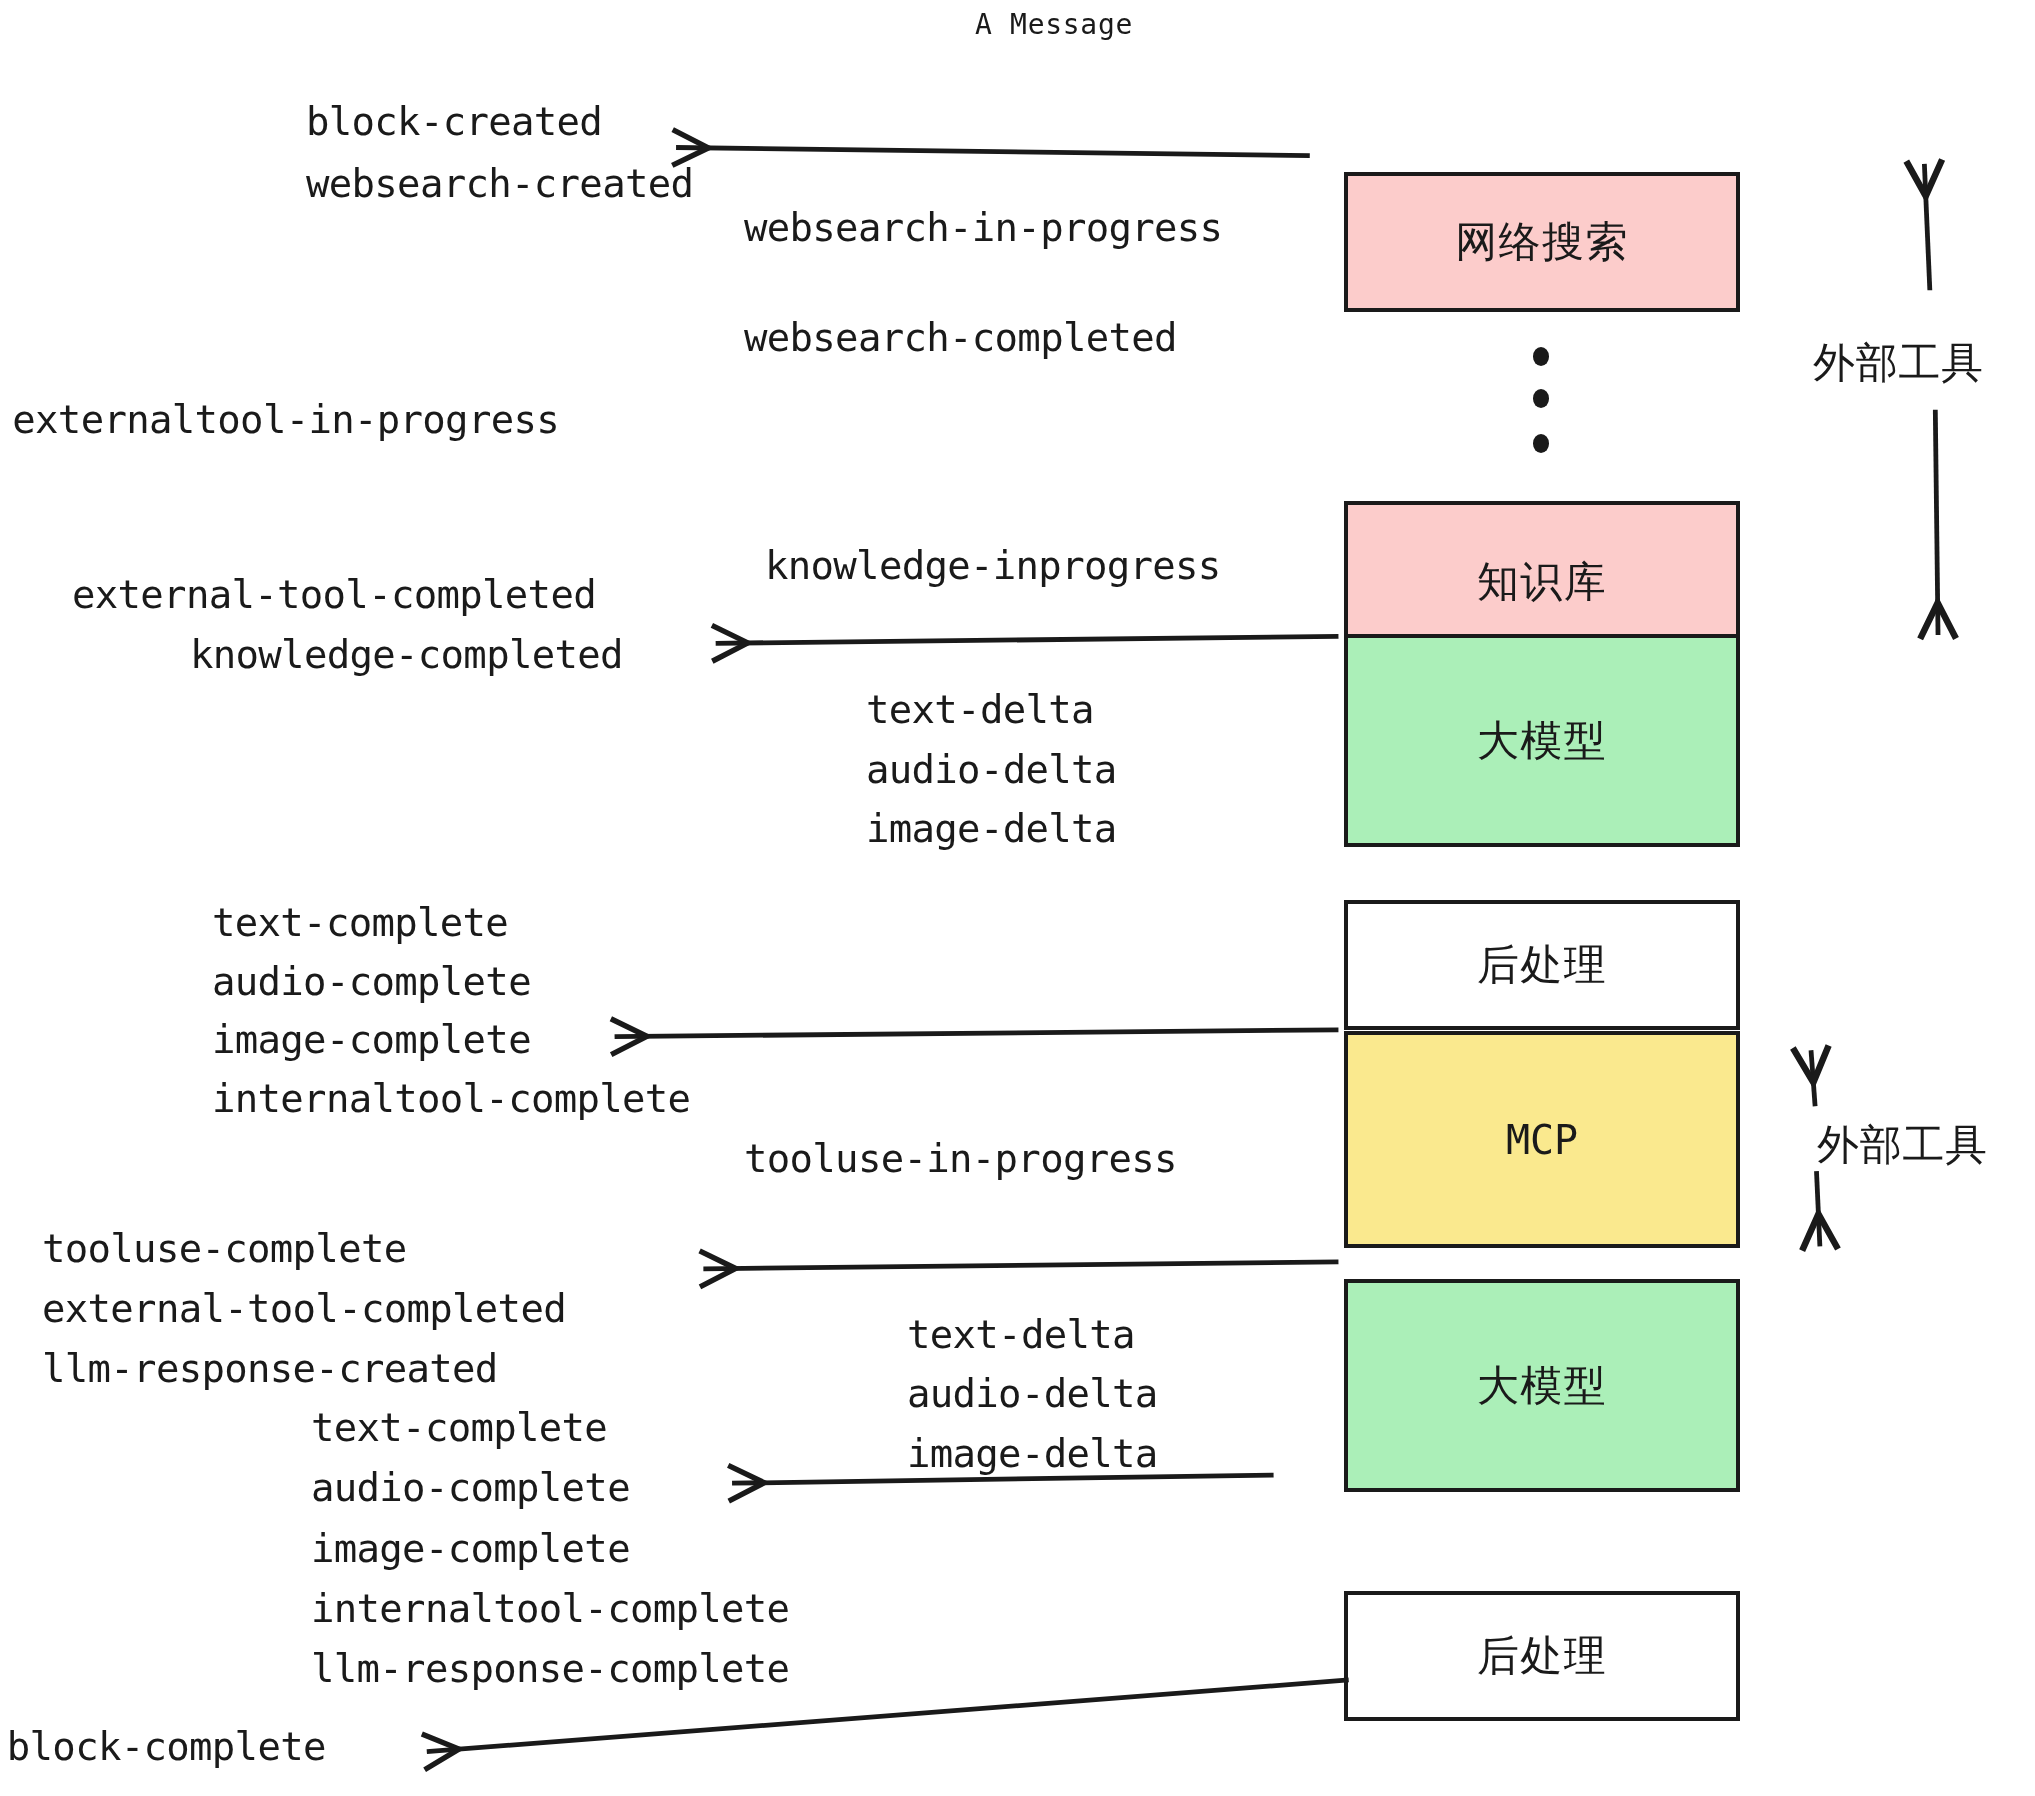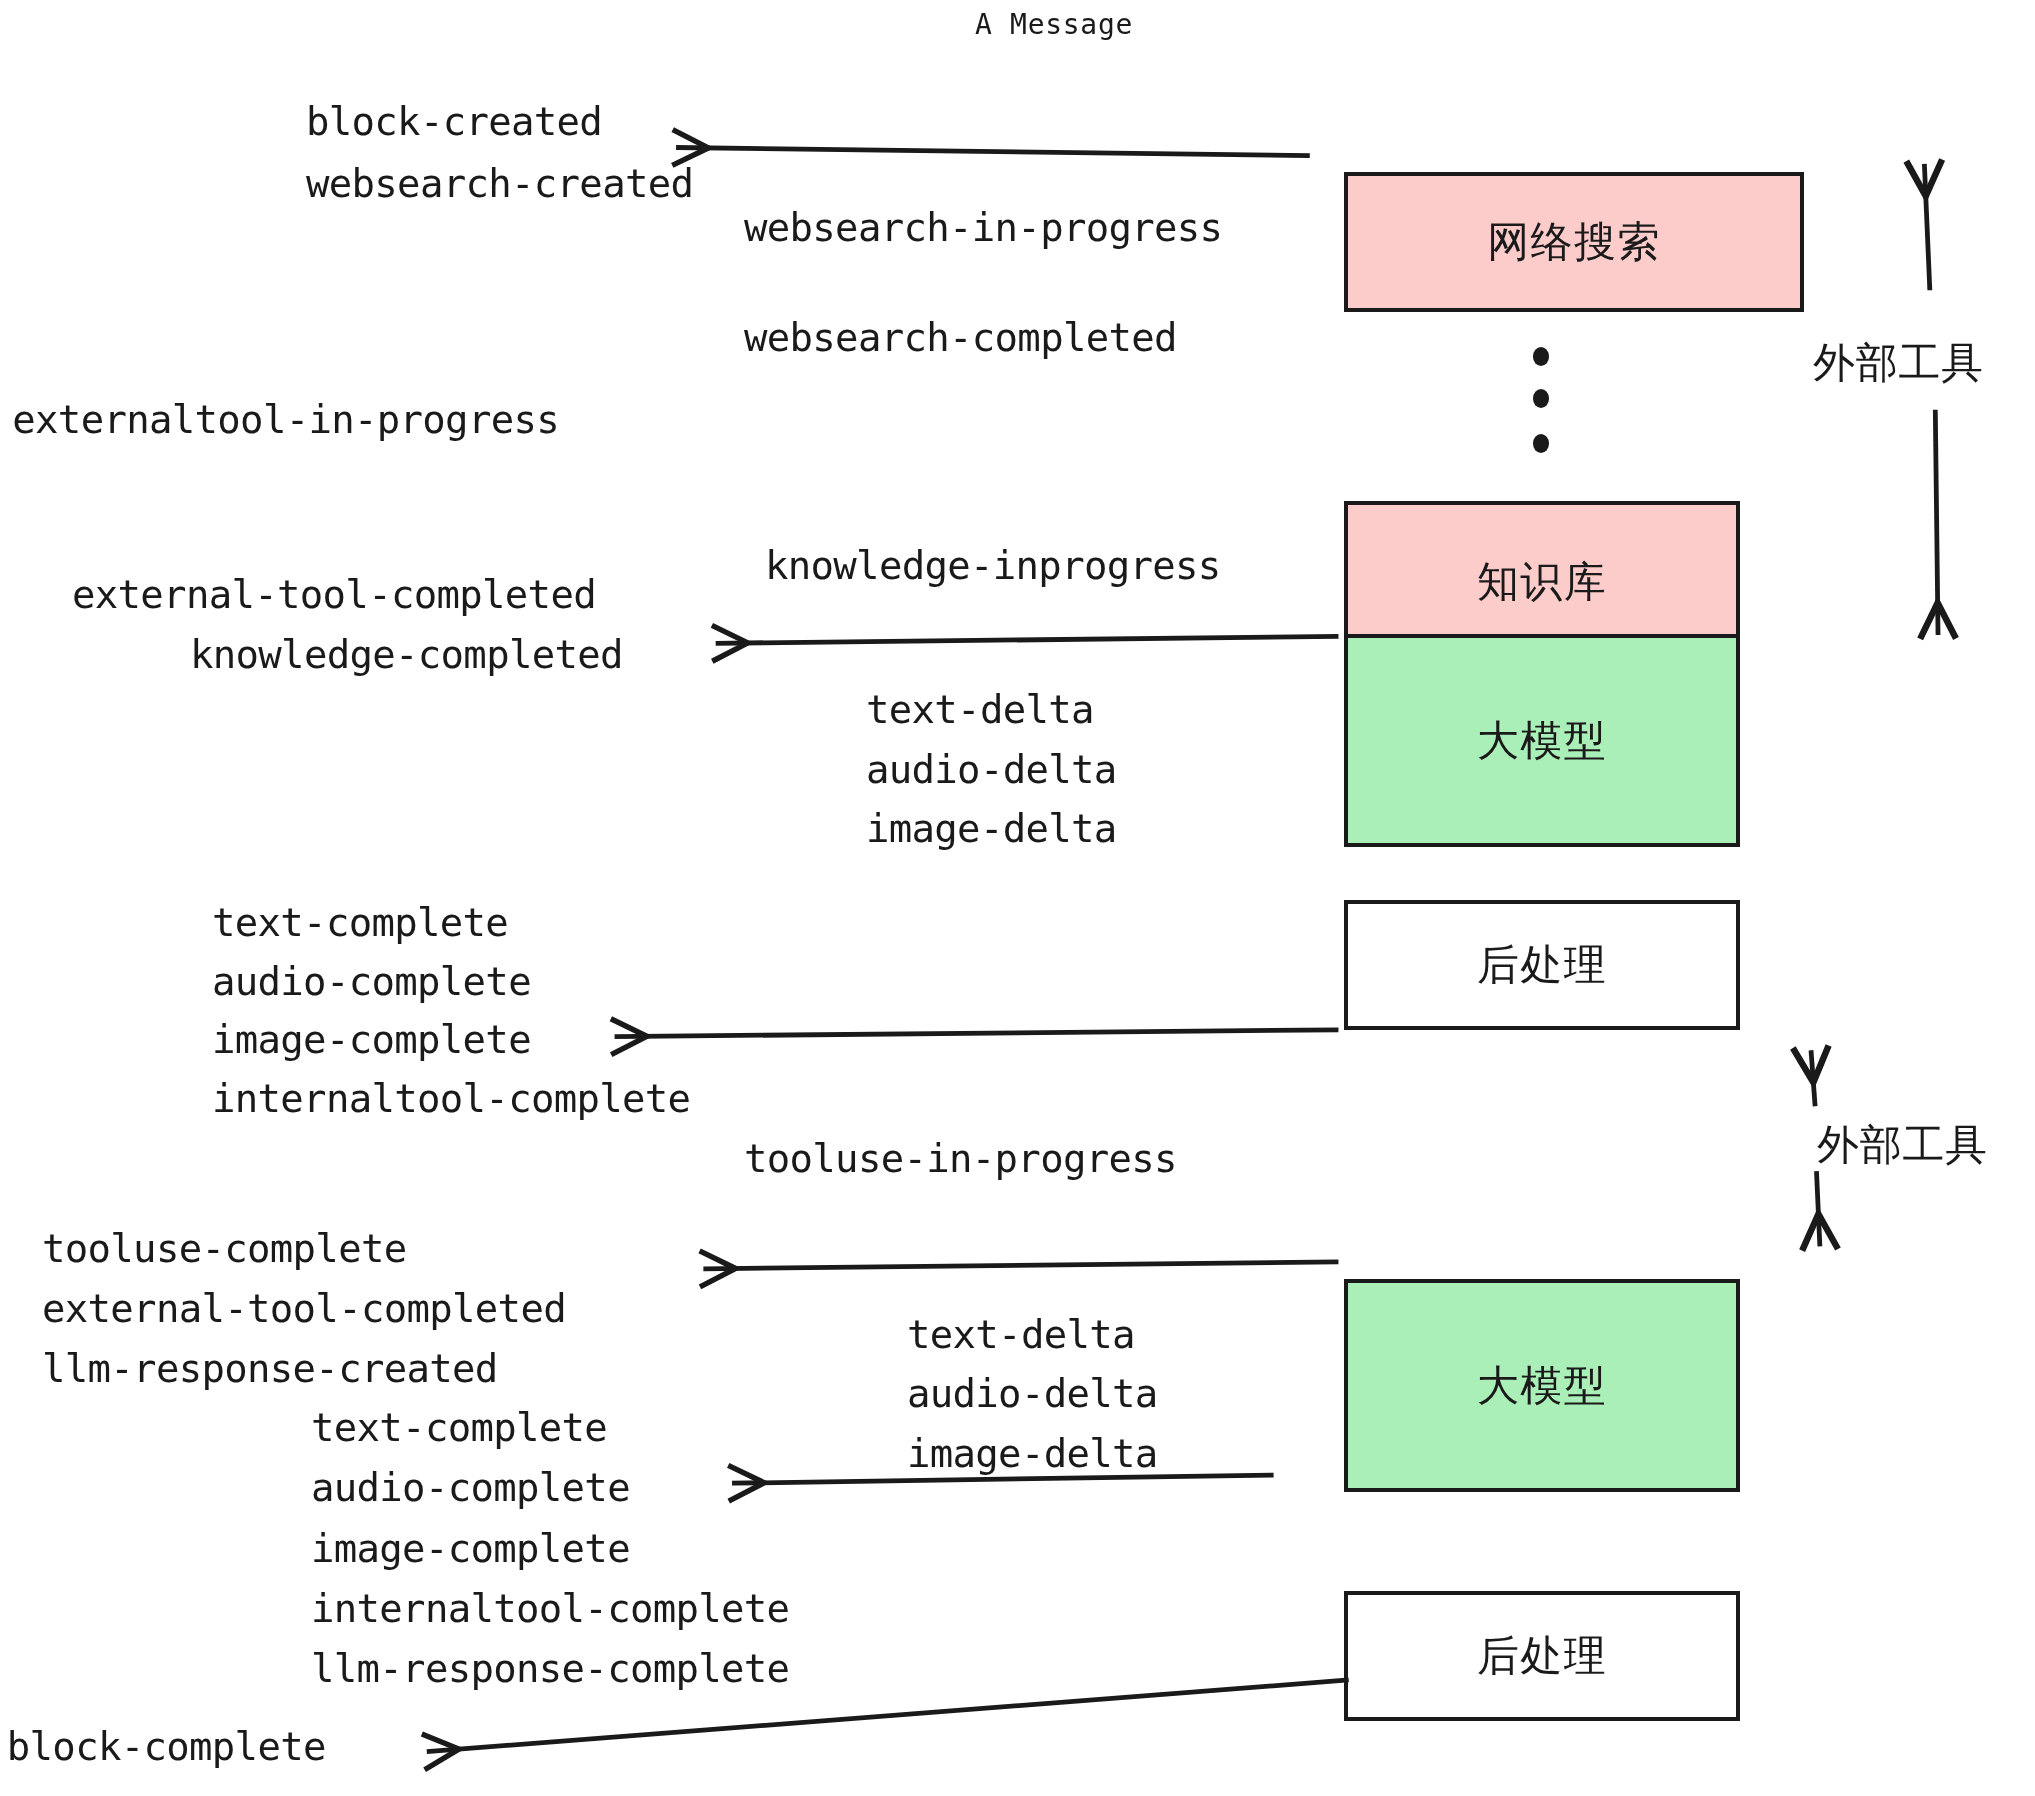--- a/index.html
+++ b/index.html
@@ -68,36 +68,39 @@
     pointer-events:none;
   }
 </style>
 </head>
 <body>
 
 <div id="stage">
 
   <div class="title" style="left:975px; top:8.2px;">A Message</div>
 
-  <div class="box" style="left:1344px; top:172px; width:460px; height:140px; background:#fccccb;">
+  <div class="box" style="left:1344px; top:172px; width:396px; height:140px; background:#fccccb;">
     <span>网络搜索</span>
   </div>
 
   <div class="box" style="left:1344px; top:501px; width:396px; height:162px; background:#fccccb;">
     <span>知识库</span>
   </div>
 
   <div class="box" style="left:1344px; top:634px; width:396px; height:213px; background:#abefb8;">
     <span>大模型</span>
   </div>
 
   <div class="box" style="left:1344px; top:900px; width:396px; height:130px; background:#ffffff;">
     <span>后处理</span>
   </div>
 
+  <div class="box mcp" style="left:1344px; top:1031px; width:396px; height:217px; background:#fae98e;">
+    <span>MCP</span>
+  </div>
 
   <div class="box" style="left:1344px; top:1279px; width:396px; height:213px; background:#abefb8;">
     <span>大模型</span>
   </div>
 
   <div class="box" style="left:1344px; top:1591px; width:396px; height:130px; background:#ffffff;">
     <span>后处理</span>
   </div>
 
   <div class="dot" style="left:1533px; top:347px;"></div>

